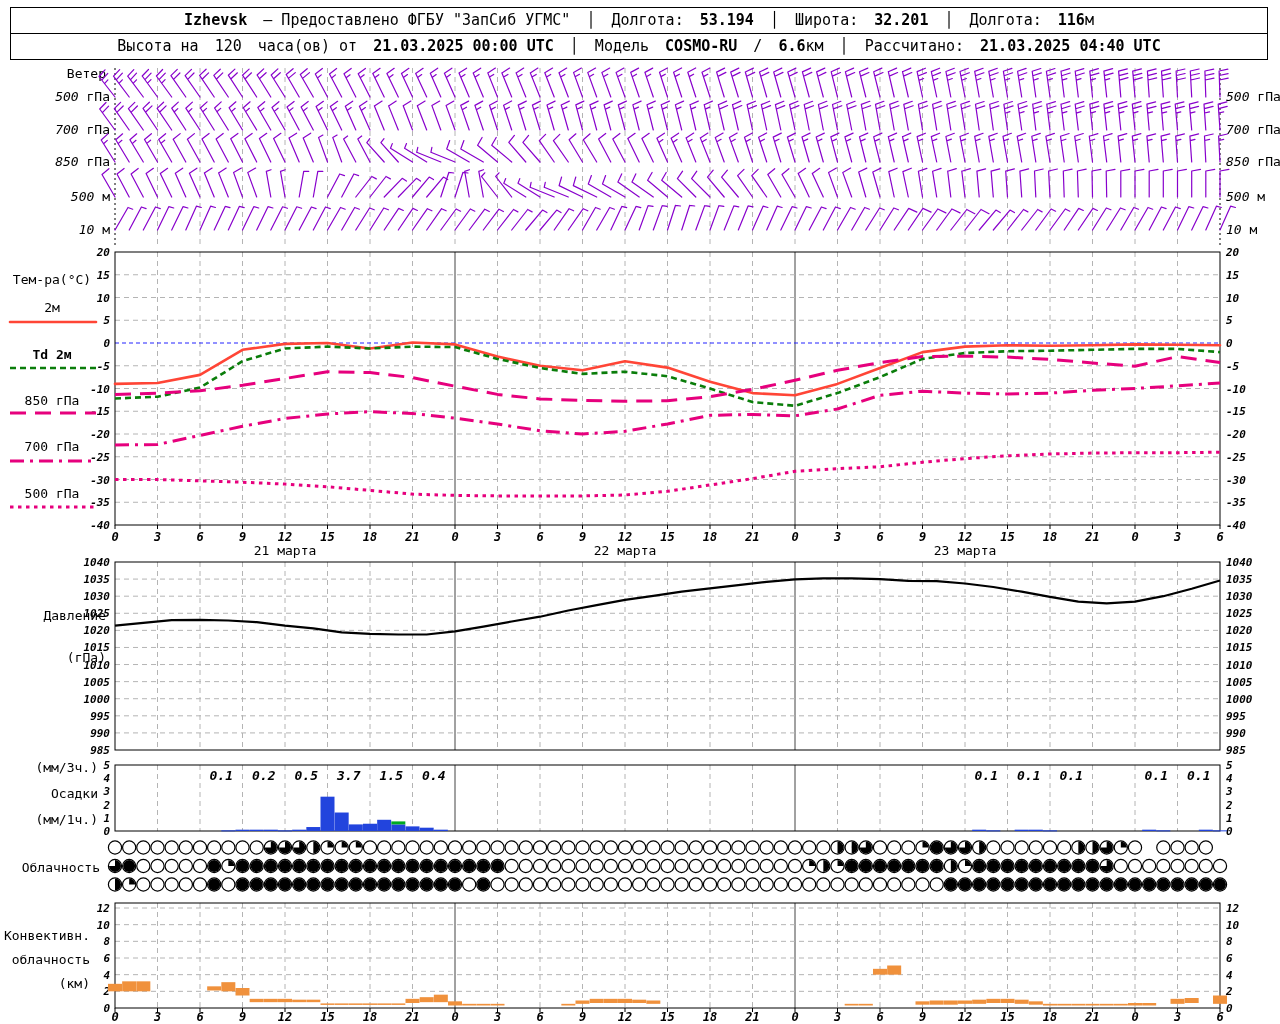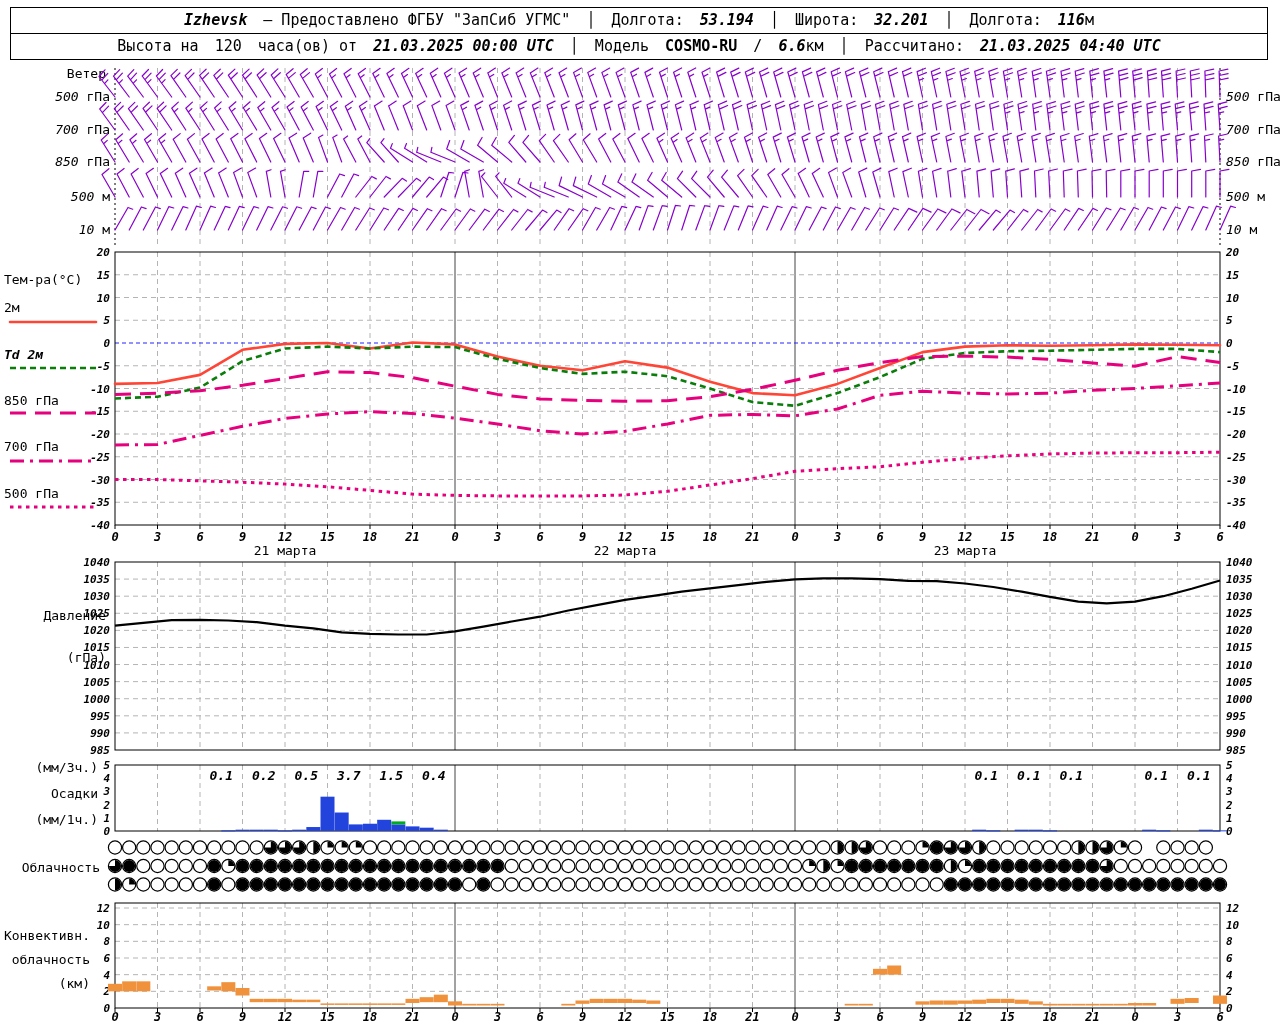--- a/index.html
+++ b/index.html
@@ -1,27 +1,27 @@
 <!DOCTYPE html>
 <html><head>
 <meta charset="utf-8">
 <style>
   html,body{margin:0;padding:0;background:#fff;}
   .page{position:relative;width:1280px;height:1024px;background:#fff;overflow:hidden;
         font-family:"DejaVu Sans Mono",monospace;color:#000;}
   .hdr{position:absolute;left:10px;top:7px;width:1256px;border:1px solid #000;background:#fff;}
   .hdr-row{height:25px;line-height:25px;text-align:center;font-size:15px;white-space:nowrap;}
   .hdr-row + .hdr-row{border-top:1px solid #000;}
-  .it{font-style:italic;font-weight:bold;}
+  .it{font-weight:bold;}
   .b{font-weight:bold;}
   .sep{padding:0 7px;}
   .sp{padding-left:7px;}
   .lbl{position:absolute;font-size:13px;white-space:nowrap;}
   .ra{width:104px;text-align:right;}
-  .ca{width:96px;}
+  .ca{width:96px;text-align:center;}
   svg{position:absolute;left:0;top:0;}
   .grid{stroke:#b4b4b4;stroke-width:1;stroke-dasharray:5 4;fill:none;}
   .grid-day{stroke:#444;stroke-width:1;fill:none;}
   .frame{stroke:#000;stroke-width:1;fill:none;}
   .edge{stroke:#000;stroke-width:1;stroke-dasharray:2 3;fill:none;}
   .tick{font-size:11px;font-style:italic;font-weight:bold;fill:#000;}
   .hourlab{font-size:12px;font-style:italic;font-weight:bold;fill:#000;}
   .datelab{font-size:13px;fill:#000;}
   .windlab{font-size:13px;fill:#000;}
   .windlab .n{font-style:italic;}

